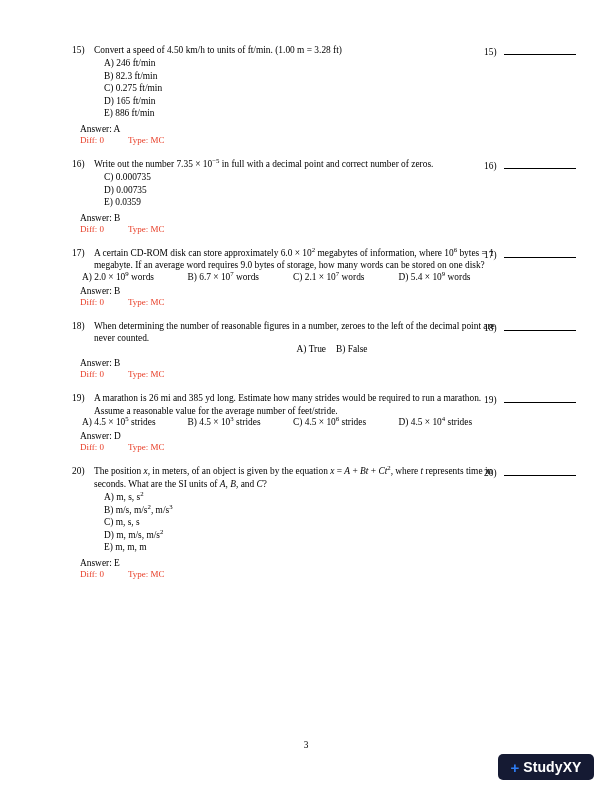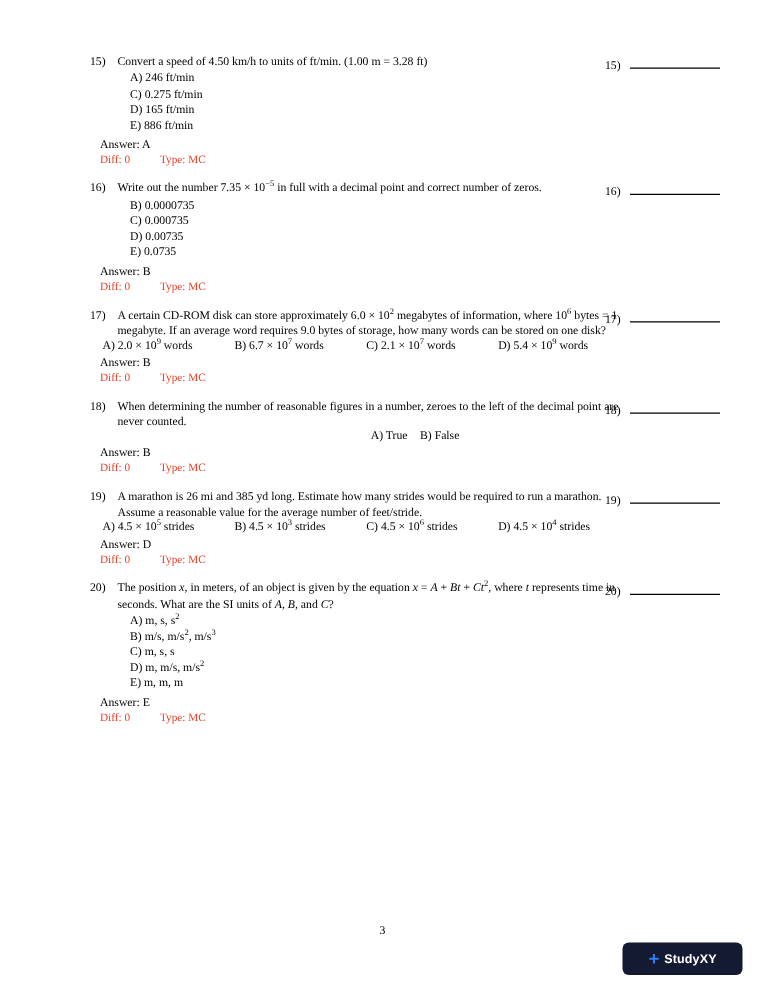--- a/index.html
+++ b/index.html
@@ -131,39 +131,40 @@
   }
   .watermark .plus {
     color: #2e7df6;
     font-size: 15px;
     font-family: "Liberation Sans", sans-serif;
     font-weight: bold;
     line-height: 1;
   }
   .watermark .wm-text {
     color: #ffffff;
-    font-size: 10px;
+    font-size: 14px;
     font-family: "Liberation Sans", sans-serif;
     font-weight: bold;
     letter-spacing: .1px;
   }
 </style>
 </head>
 <body>
 
 <div class="page">
   <div id="questions">
       <div class="question">
         <div class="q-body">
           <div class="q-head">
             <div class="q-num">15)</div>
             <div class="q-text">Convert a speed of 4.50 km/h to units of ft/min. (1.00 m = 3.28 ft)</div>
           </div>
           <div class="choices">
             <div class="choice">A) 246 ft/min</div>
+            <div class="choice">B) 82.3 ft/min</div>
             <div class="choice">C) 0.275 ft/min</div>
             <div class="choice">D) 165 ft/min</div>
             <div class="choice">E) 886 ft/min</div>
           </div>
           <div class="answer">Answer:  A</div>
           <div class="meta">
             <span class="diff">Diff: 0</span>
             <span>Type: MC</span>
           </div>
         </div>
@@ -172,24 +173,23 @@
           <span class="rule"></span>
         </div>
       </div>
       <div class="question">
         <div class="q-body">
           <div class="q-head">
             <div class="q-num">16)</div>
             <div class="q-text">Write out the number 7.35 × 10<sup>−5</sup> in full with a decimal point and correct number of zeros.</div>
           </div>
           <div class="choices">
-            <div class="choice">B) 0.0000735</div>
             <div class="choice">C) 0.000735</div>
             <div class="choice">D) 0.00735</div>
-            <div class="choice">E) 0.0735</div>
+            <div class="choice">E) 0.0359</div>
           </div>
           <div class="answer">Answer:  B</div>
           <div class="meta">
             <span class="diff">Diff: 0</span>
             <span>Type: MC</span>
           </div>
         </div>
         <div class="ans-blank">
           <span class="lbl">16)</span>
           <span class="rule"></span>

